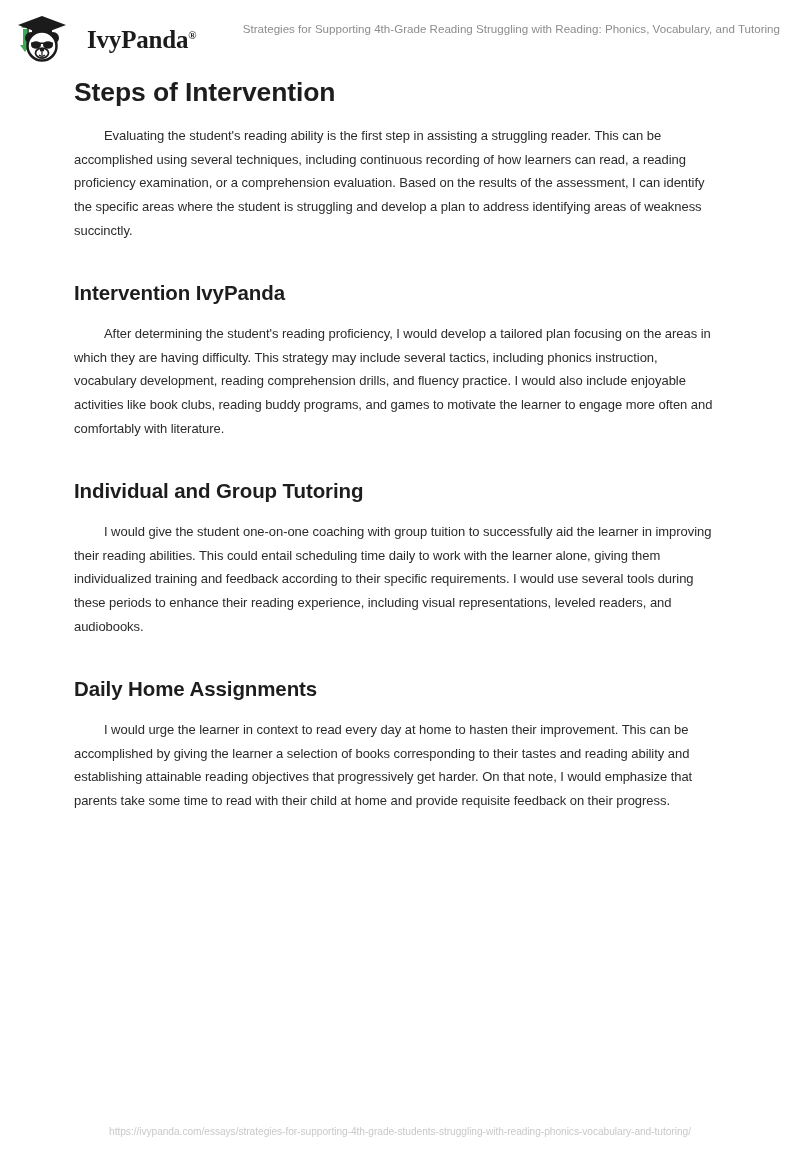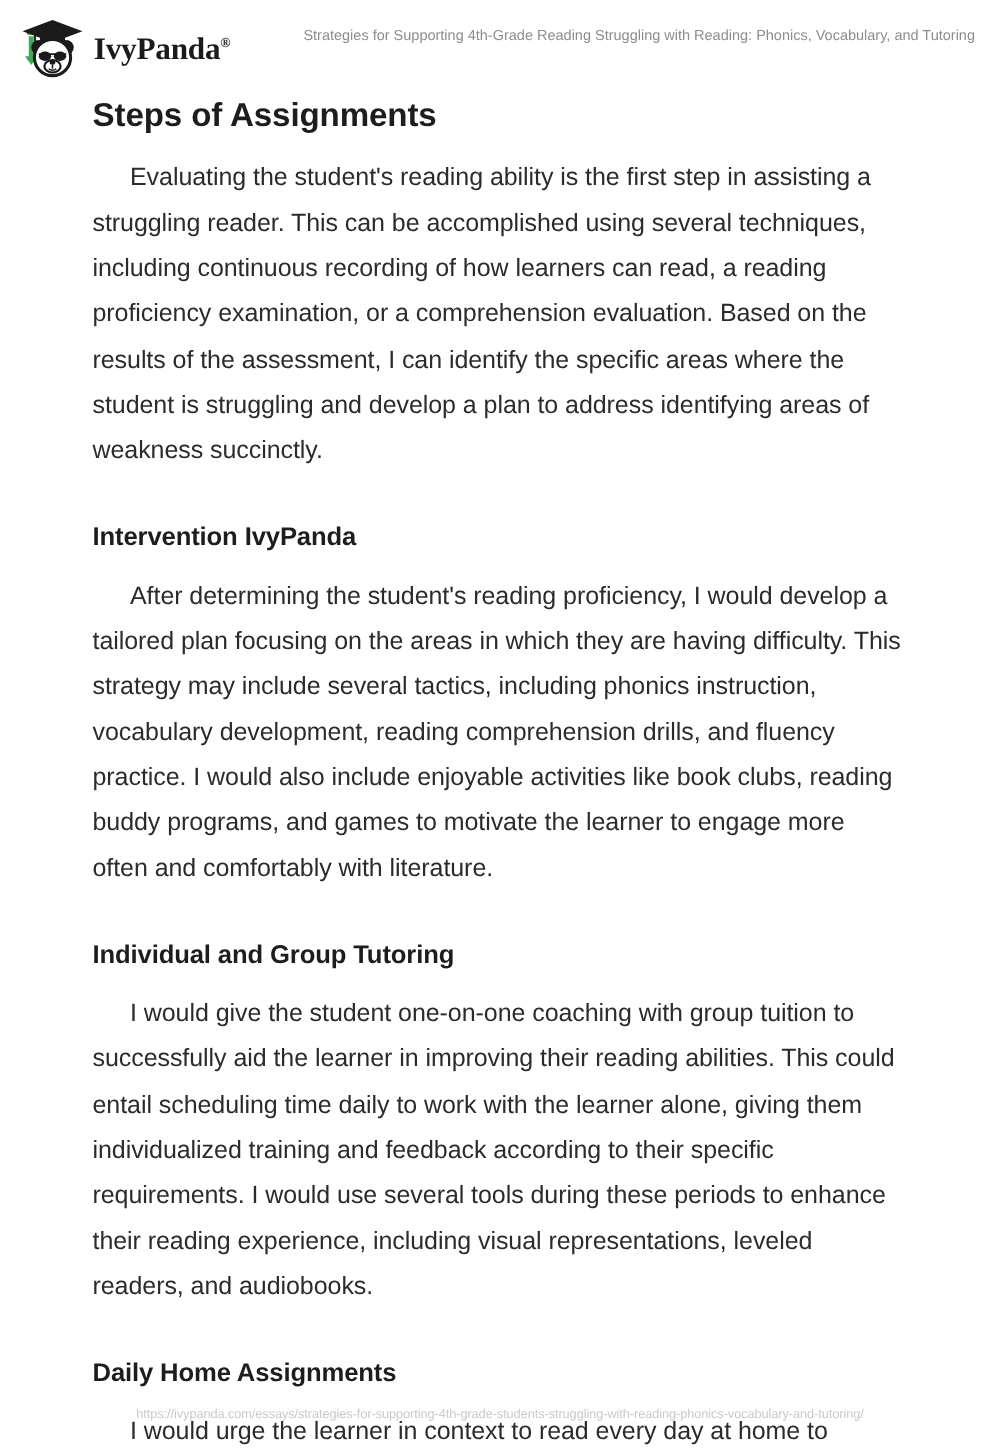--- a/index.html
+++ b/index.html
@@ -26,21 +26,21 @@
     height: 70px;
     box-sizing: border-box;
     padding: 10px 18px 0 16px;
     display: flex;
     align-items: flex-start;
     justify-content: flex-start;
   }
   .brand {
     display: flex;
     align-items: center;
-    gap: 7px;
+    gap: 19px;
     flex: 0 0 auto;
     width: 200px;
     padding-top: 4px;
   }
   .brand-logo {
     width: 52px;
     height: 50px;
     flex: 0 0 auto;
     display: block;
   }
@@ -94,21 +94,21 @@
   h2.section-title {
     font-size: 20.5px;
     font-weight: bold;
     color: #1d1d1d;
     margin: 38px 0 0 0;
     line-height: 1.3;
     letter-spacing: -0.1px;
   }
 
   p.section-body {
-    font-size: 20px;
+    font-size: 13px;
     line-height: 1.82;
     color: #2b2b2b;
     margin: 15px 0 0 0;
     text-indent: 30px;
     text-align: left;
     letter-spacing: -0.05px;
   }
 
   
   .page-footer {
@@ -167,21 +167,21 @@
     </svg>
     <span class="brand-wordmark"><span>IvyPanda</span><span class="reg">®</span></span>
   </div>
 
   <div class="header-title">Strategies for Supporting 4th-Grade Reading Struggling with Reading: Phonics, Vocabulary, and Tutoring</div>
 
 </header>
 
 <main class="article">
 
-  <h1 class="doc-title">Steps of Assignments</h1>
+  <h1 class="doc-title">Steps of Intervention</h1>
 
   <section>
     <p class="section-body">Evaluating the student's reading ability is the first step in assisting a struggling reader. This can be accomplished using several techniques, including continuous recording of how learners can read, a reading proficiency examination, or a comprehension evaluation. Based on the results of the assessment, I can identify the specific areas where the student is struggling and develop a plan to address identifying areas of weakness succinctly.</p>
   </section>
 
   <section>
     <h2 class="section-title">Intervention IvyPanda</h2>
     <p class="section-body">After determining the student's reading proficiency, I would develop a tailored plan focusing on the areas in which they are having difficulty. This strategy may include several tactics, including phonics instruction, vocabulary development, reading comprehension drills, and fluency practice. I would also include enjoyable activities like book clubs, reading buddy programs, and games to motivate the learner to engage more often and comfortably with literature.</p>
   </section>
 

